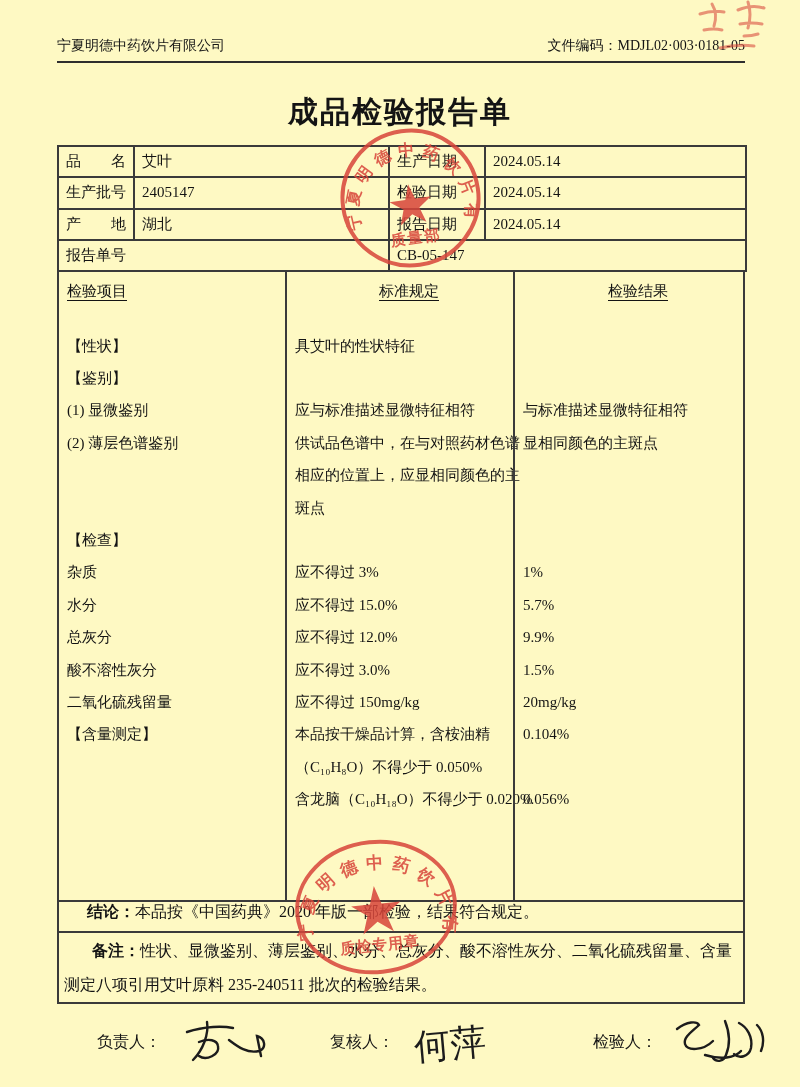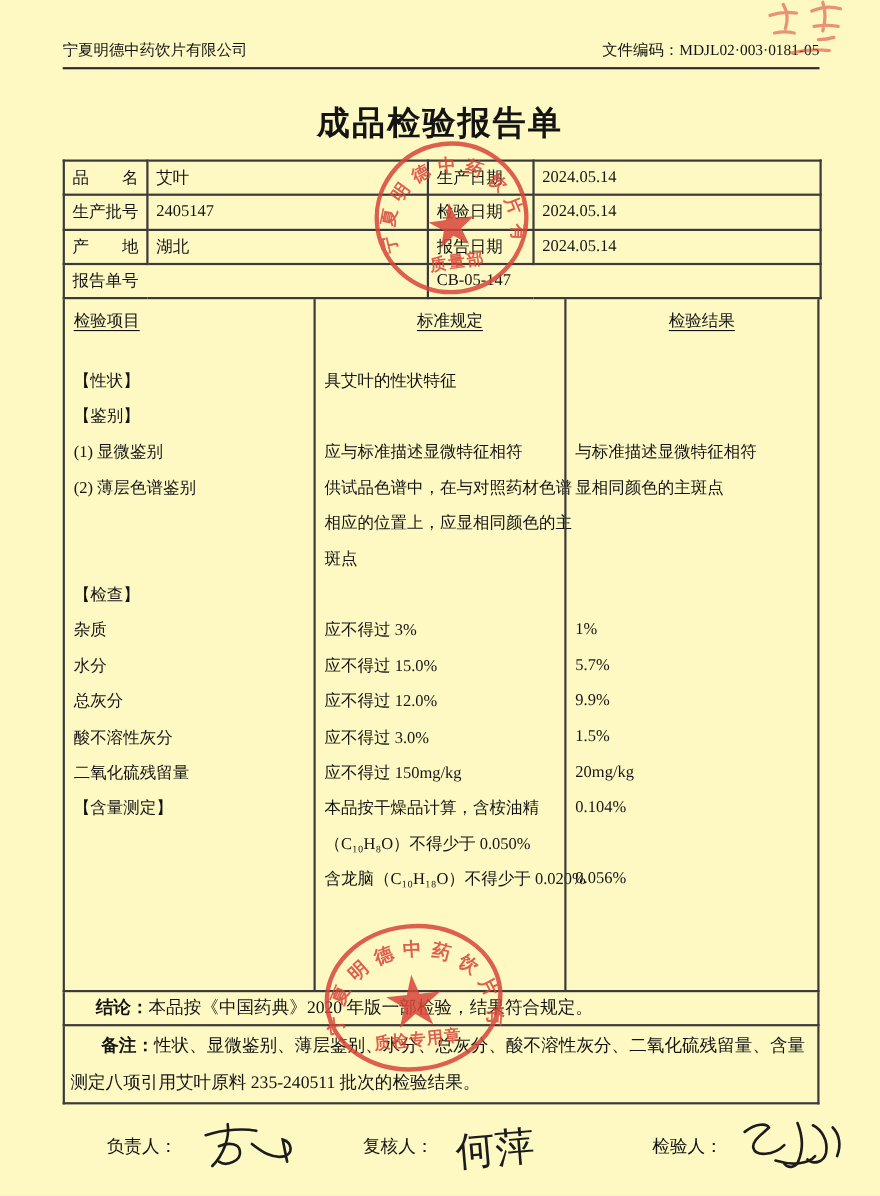--- a/index.html
+++ b/index.html
@@ -42,21 +42,21 @@
   .tlines{padding-top:20px;}
   .tline{display:flex;height:32.4px;align-items:center;}
   .tcell{box-sizing:border-box;white-space:nowrap;overflow:visible;font-family:Liberation Serif, serif;}
   .tcell.c1{width:226px;padding-left:8px;}
   .tcell.c2{width:226px;margin-left:2px;padding-left:8px;}
   .tcell.c3{width:228px;margin-left:2px;padding-left:8px;}
   
   .conclusion-row{
     position:absolute;left:57px;top:902px;width:688px;height:31px;
     border-left:2px solid #3a3a3a;border-right:2px solid #3a3a3a;border-bottom:2px solid #3a3a3a;
-    box-sizing:border-box;font-size:16px;display:flex;align-items:center;
+    box-sizing:border-box;font-size:16px;display:flex;align-items:flex-start;
     padding-left:28px;
   }
   .remark-row{
     position:absolute;left:57px;top:933px;width:688px;height:71px;
     border-left:2px solid #3a3a3a;border-right:2px solid #3a3a3a;border-bottom:2px solid #3a3a3a;
     box-sizing:border-box;font-size:16px;line-height:34px;
   }
   .remark-row p{margin:1px 0 0 0;padding:0 5px;text-indent:28px;}
   .bold{font-weight:bold;}
   

